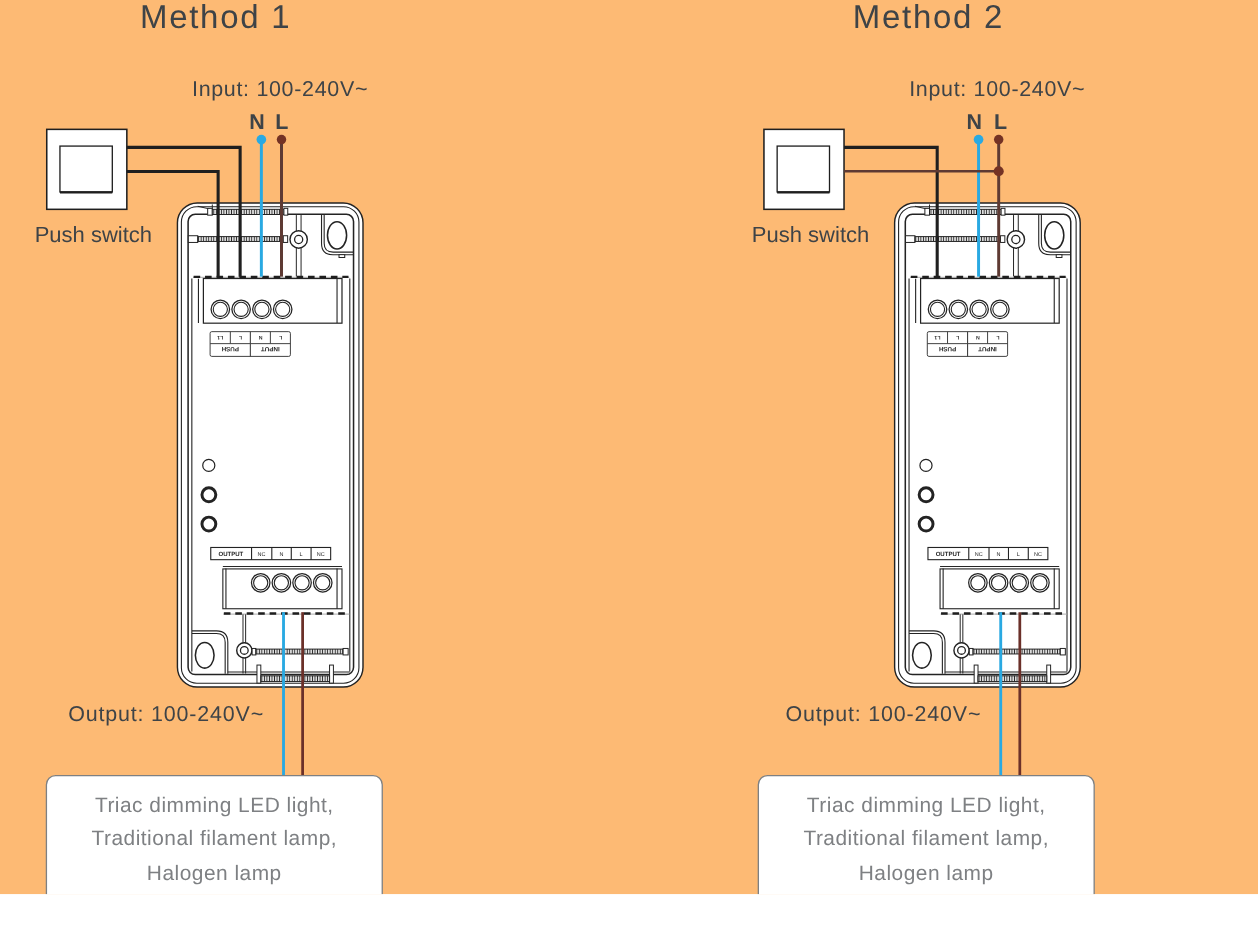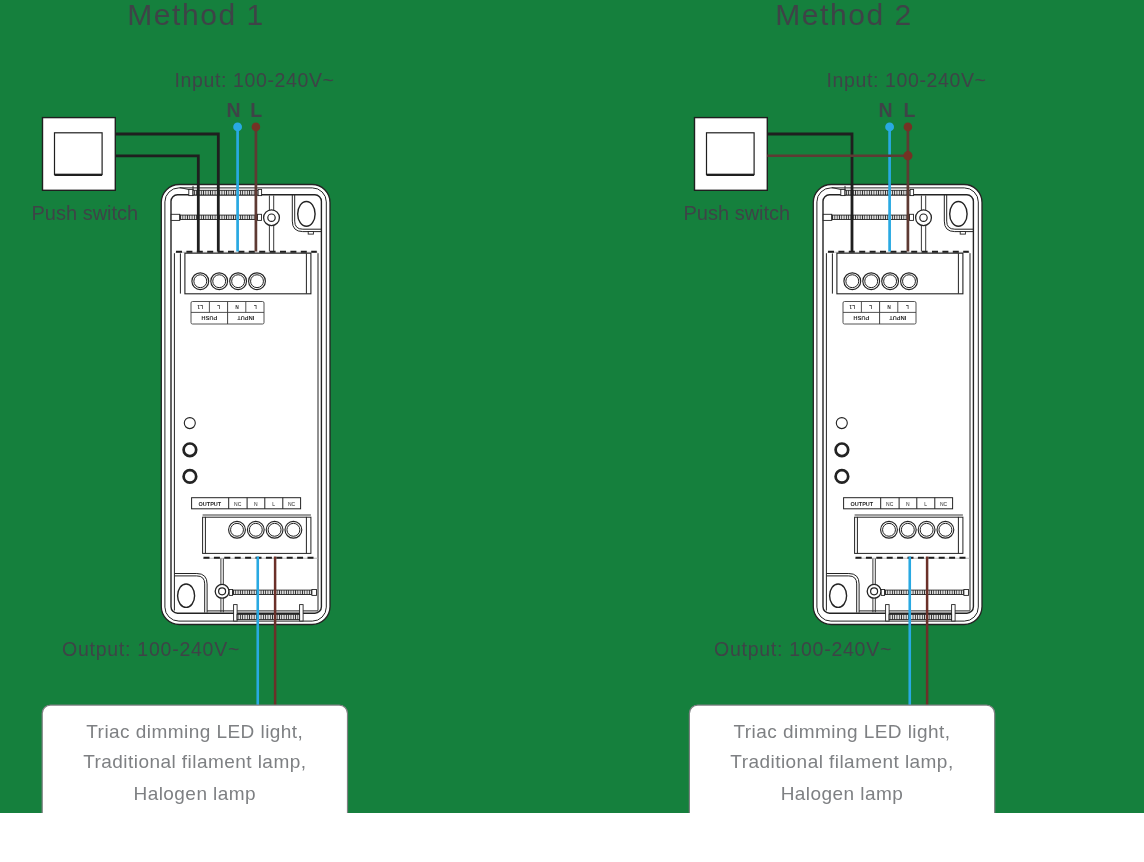--- a/index.html
+++ b/index.html
@@ -1,16 +1,16 @@
 <!DOCTYPE html>
 <html><head>
 <meta charset="utf-8">
 <style>
   html,body{margin:0;padding:0;background:#ffffff;}
-  .page{position:relative;width:1144px;height:813px;background:#15803d;overflow:hidden;}
+  .page{position:relative;width:1144px;height:813px;background:#fdba74;overflow:hidden;}
   svg{position:absolute;left:0;top:0;}
   text{font-family:"Liberation Sans",sans-serif;}
 </style>
 </head>
 <body>
 <div class="page">
 <svg width="1144" height="862" viewBox="0 0 1144 862">
 <defs>
 <pattern id="ht" width="2.3" height="10" patternUnits="userSpaceOnUse">
   <rect width="2.3" height="10" fill="#ffffff"></rect>

